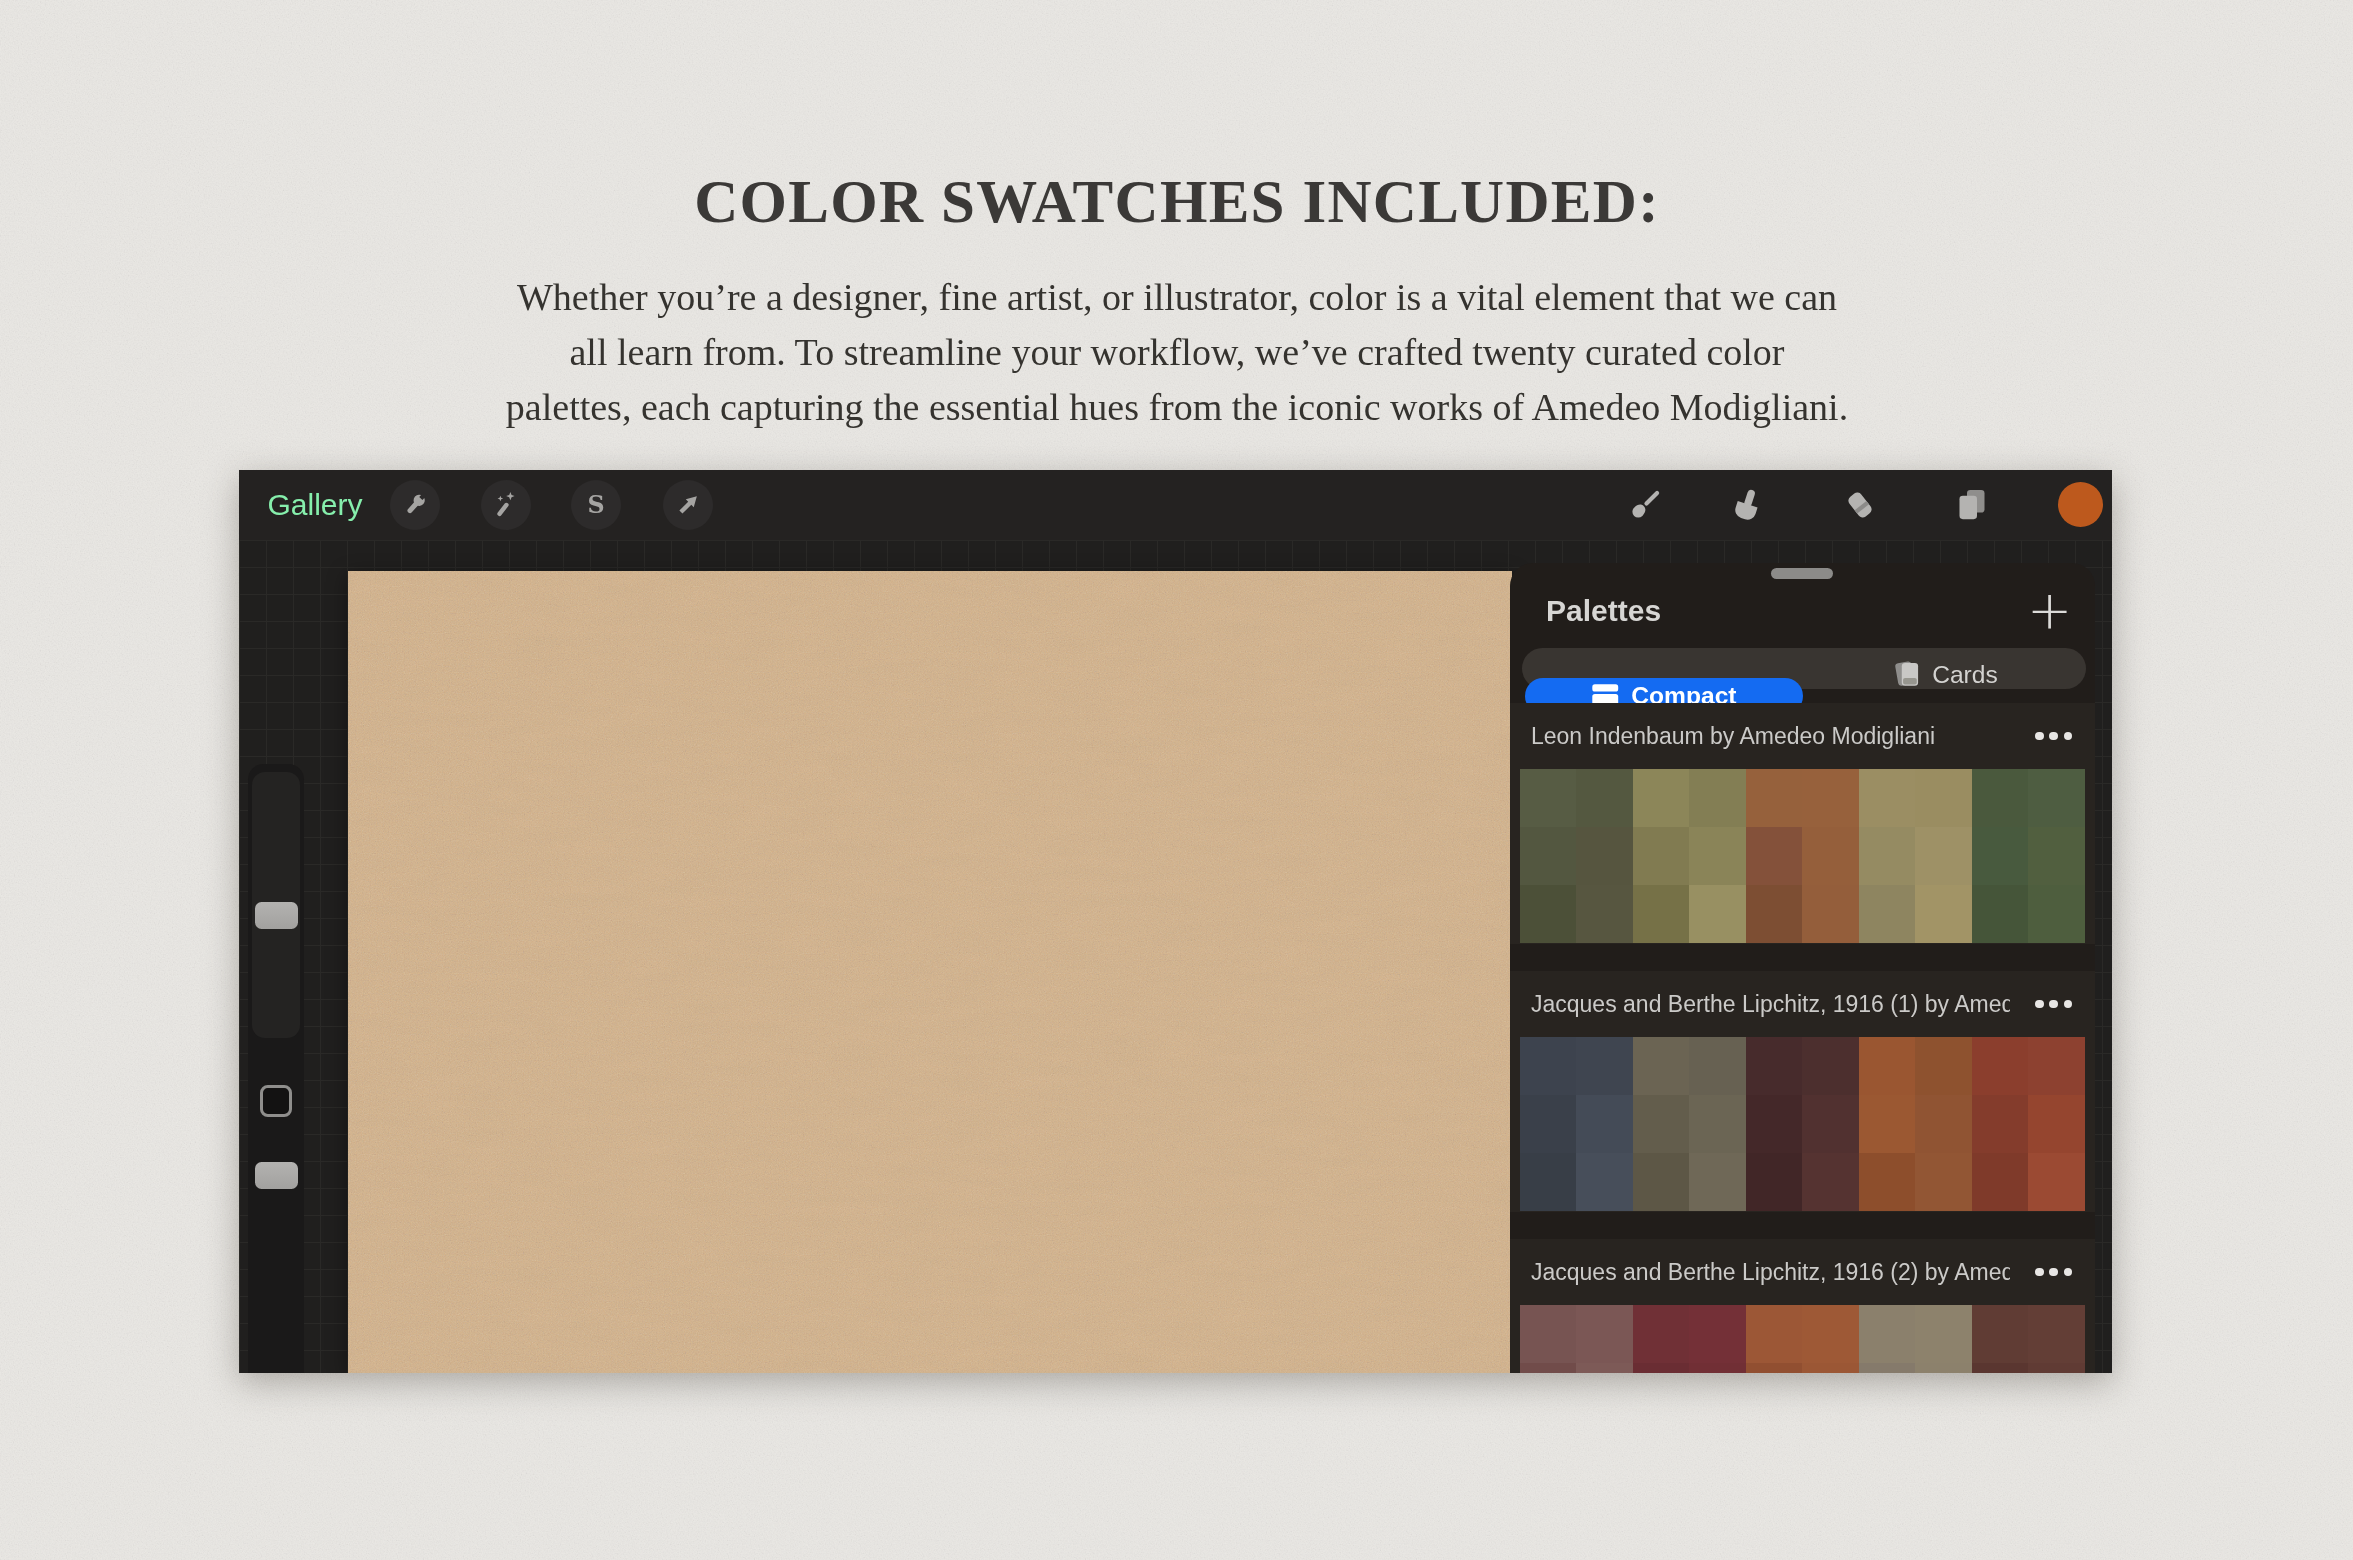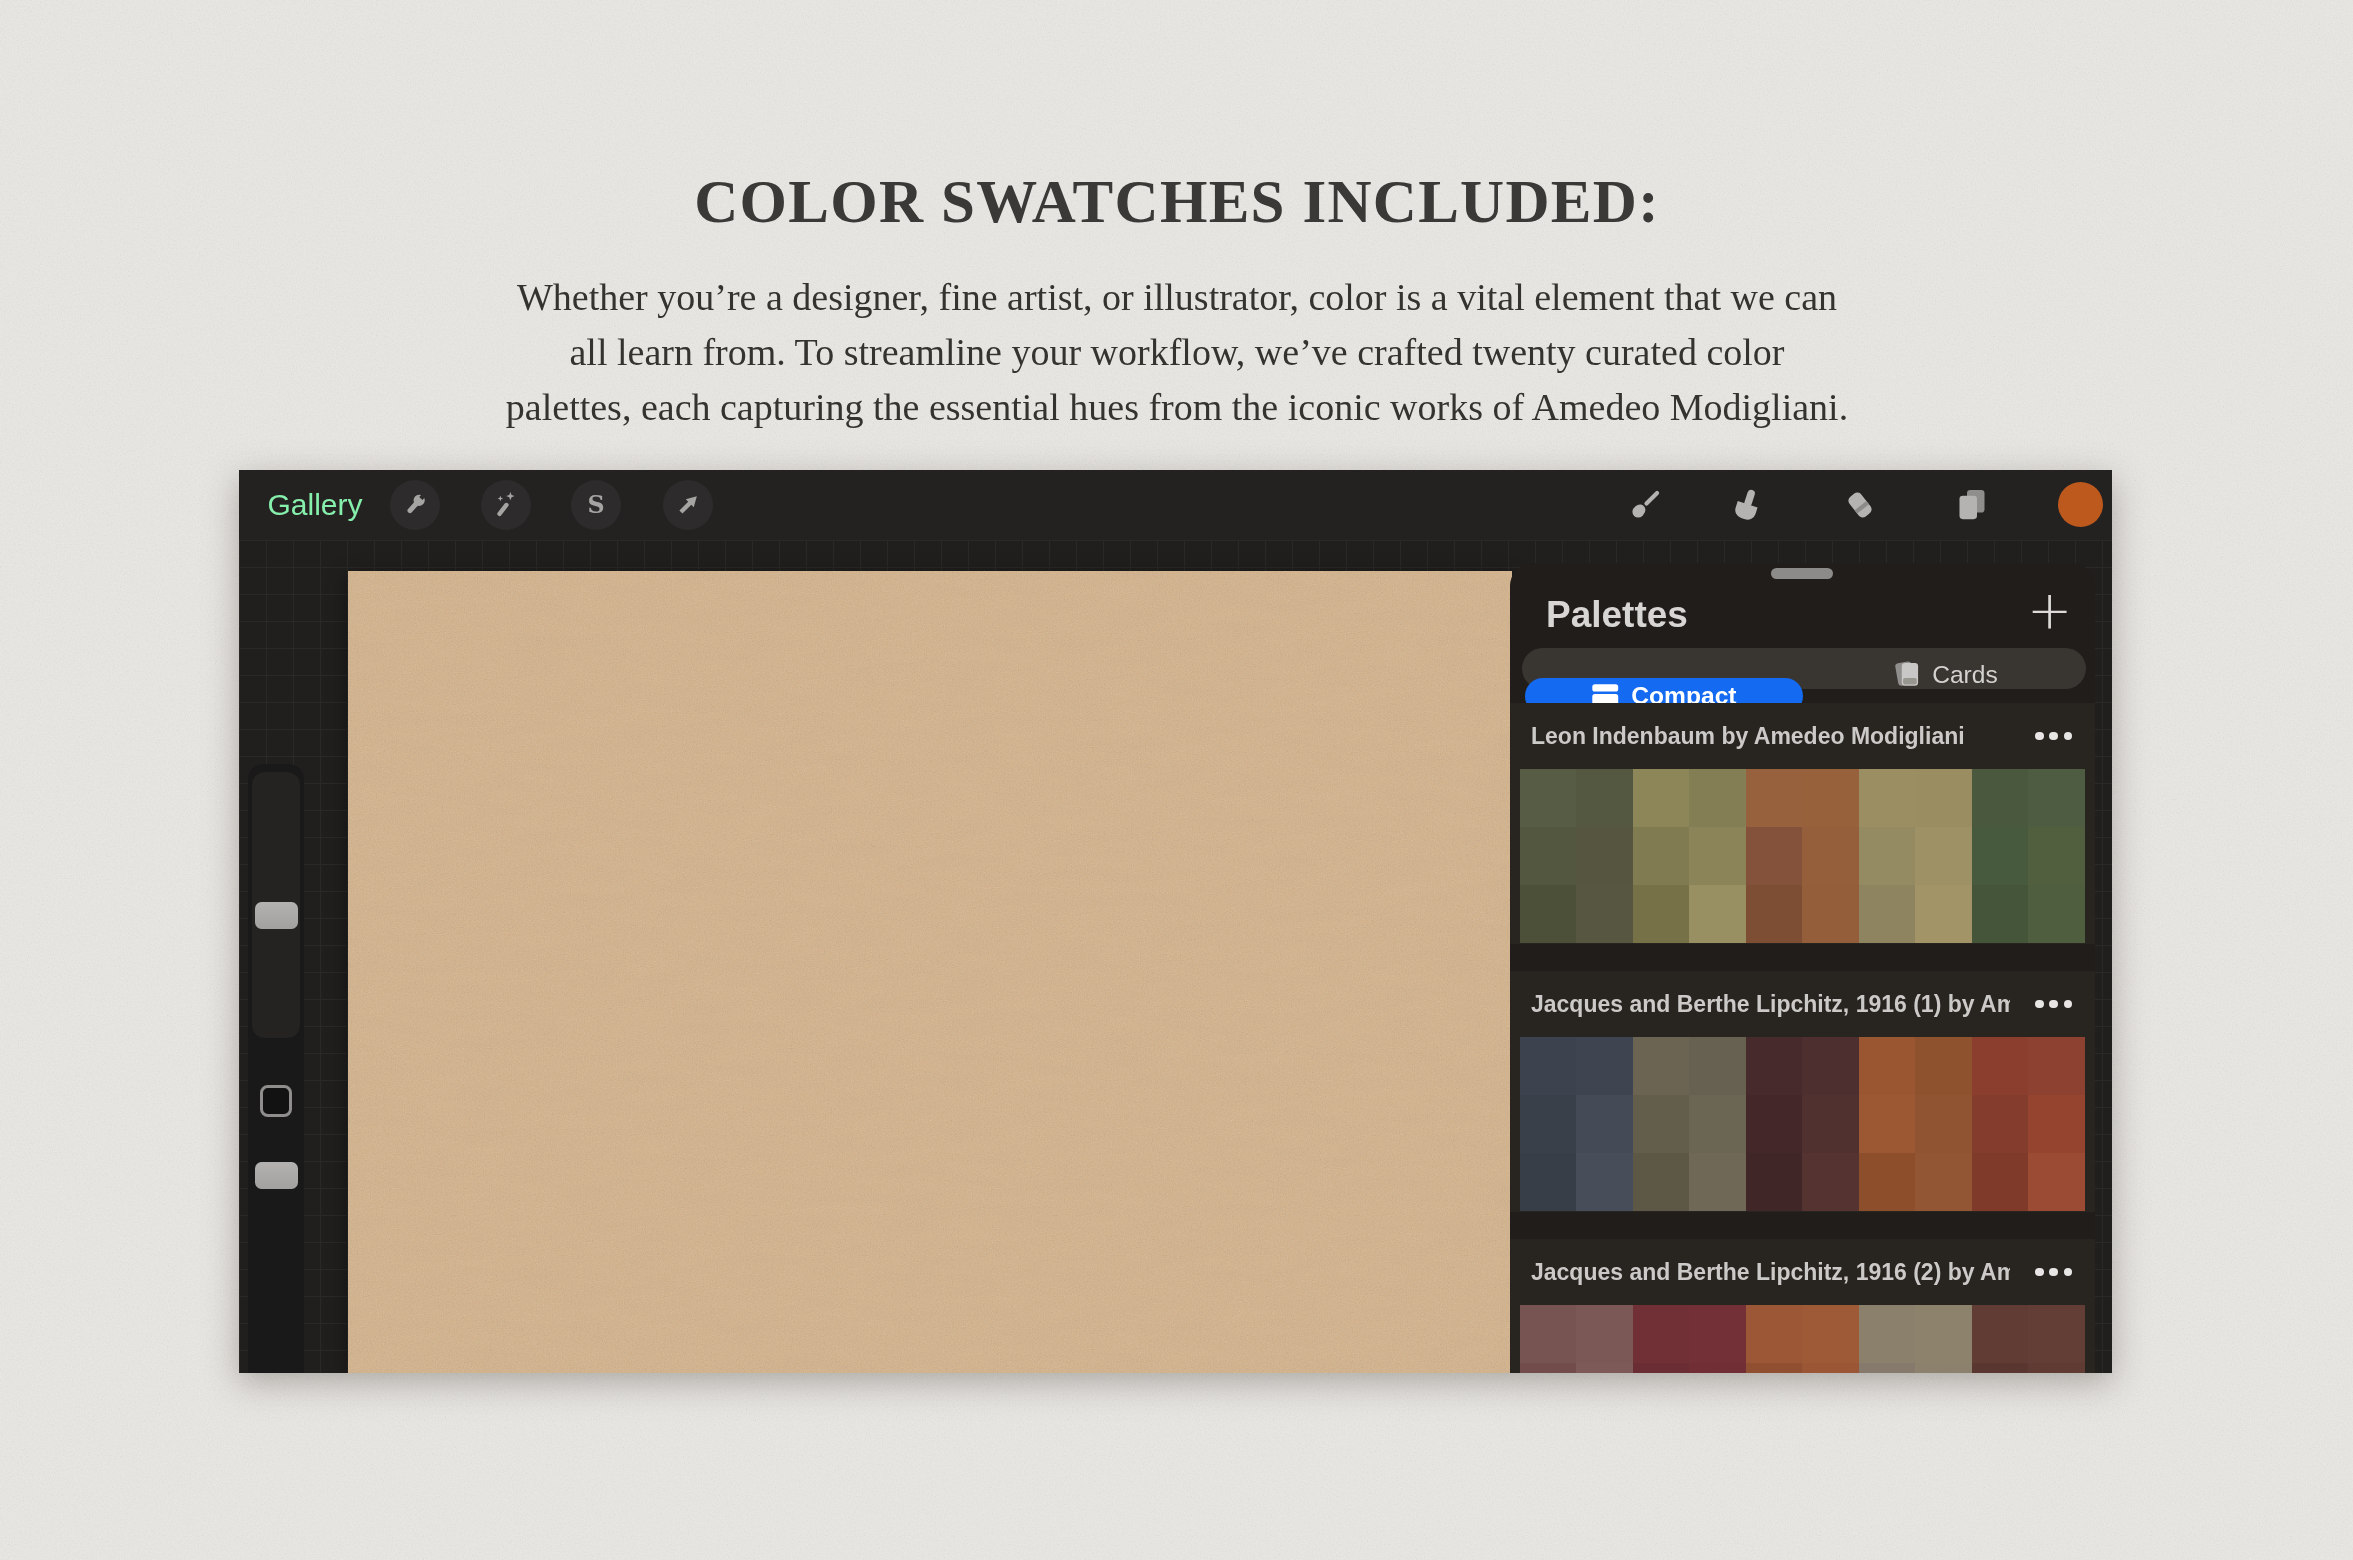--- a/index.html
+++ b/index.html
@@ -74,21 +74,21 @@
   }
   
   .panel{
     position:absolute;left:1271px;top:23px;width:585px;height:810px;
     background:#211d1a;border-radius:23px 23px 0 0;overflow:hidden;
   }
   .drag-pill{
     position:absolute;left:261px;top:4.5px;width:62px;height:11px;border-radius:5.8px;background:#8c8b89;
   }
   .panel-title{
-    position:absolute;left:36px;top:31px;font-size:37px;font-weight:700;color:#d7d6d4;
+    position:absolute;left:36px;top:31px;font-size:30px;font-weight:700;color:#d7d6d4;
   }
   .add-button{
     position:absolute;right:22px;top:23px;width:47px;height:50px;
     font-size:54px;font-weight:100;color:#dcdbd9;text-align:center;line-height:50px;
     font-family:"DejaVu Sans", sans-serif;
   }
   .segmented{
     position:absolute;left:12.3px;top:85px;width:564px;height:41px;border-radius:21px;background:#393531;
   }
   .seg-selected{
@@ -98,21 +98,21 @@
   }
   .seg-other{
     position:absolute;right:0;top:0;width:283px;height:41px;
     display:flex;align-items:flex-end;justify-content:center;gap:10.3px;
     color:#d3d2d0;font-size:24.6px;
   }
   .card{
     position:absolute;left:0;width:585px;background:#282420;
   }
   .card-head{
-    position:absolute;left:0;top:0;width:585px;height:66px;font-weight:bold;
+    position:absolute;left:0;top:0;width:585px;height:66px;
   }
   .card-name{
     position:absolute;left:21px;top:0;height:66px;max-width:479px;overflow:hidden;white-space:nowrap;
     display:flex;align-items:center;font-size:23px;color:#cbcac8;
   }
   .dots{
     position:absolute;right:23px;top:28.5px;display:flex;gap:5.8px;
   }
   .dots i{width:8.4px;height:8.4px;border-radius:50%;background:#e8e6e4;display:block;}
   .swatch-grid{

